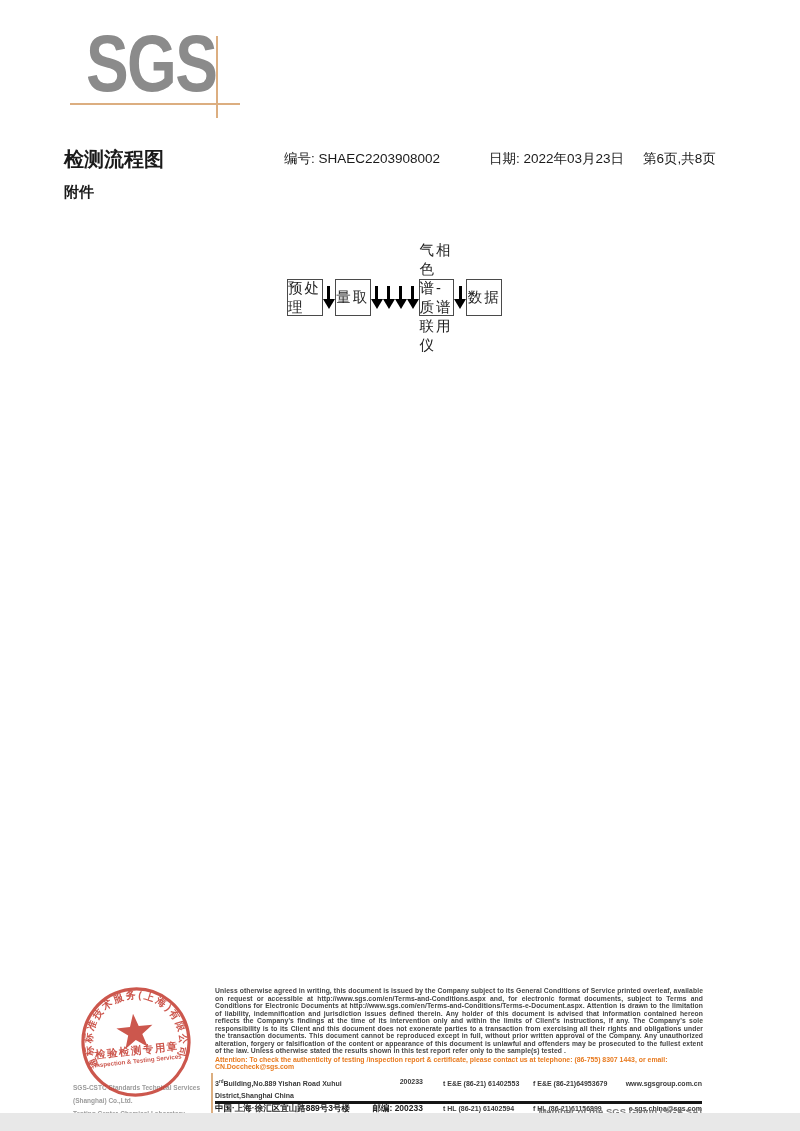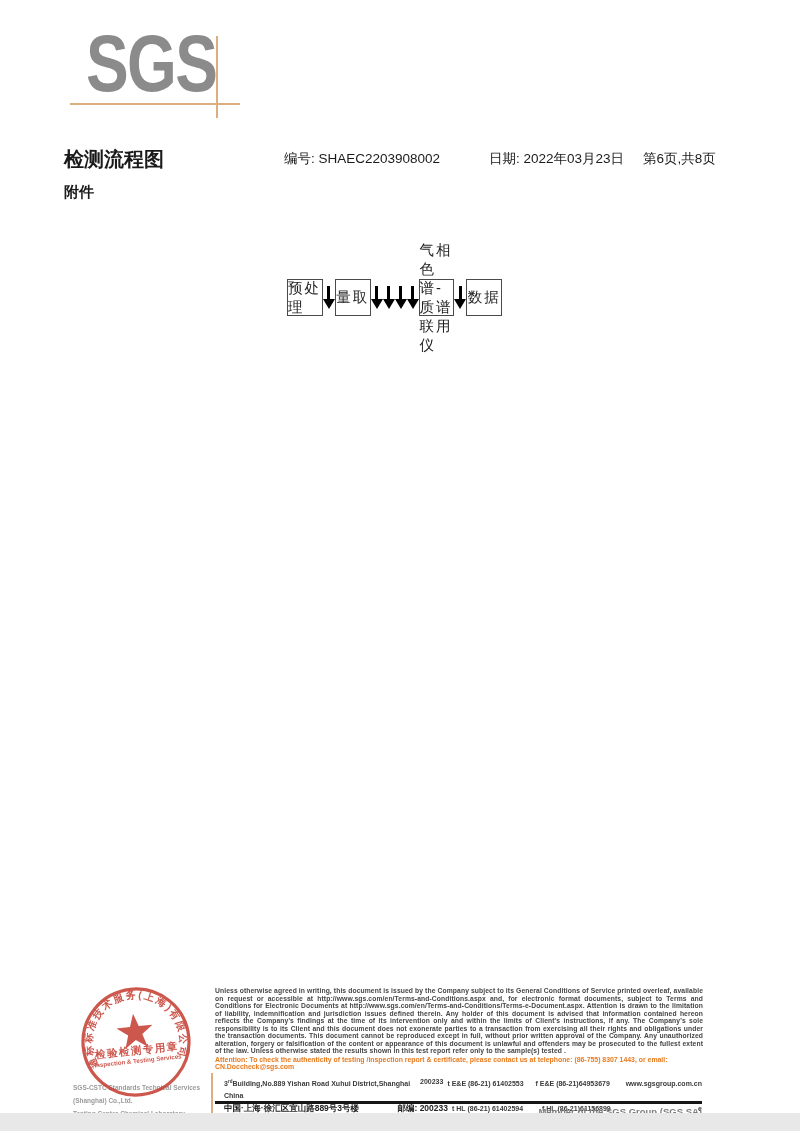--- a/index.html
+++ b/index.html
@@ -38,21 +38,21 @@
   
   .company-lines{position:absolute;left:73px;top:1081px;width:145px;
     font-size:6.5px;font-weight:bold;color:#9b9b9b;line-height:13px;}
   .stamp{position:absolute;left:78px;top:984px;width:116px;height:116px;}
   .legal-col{position:absolute;left:215px;top:987px;width:488px;}
   .legal{font-size:6.75px;font-weight:bold;color:#454545;line-height:7.5px;
     text-align:justify;letter-spacing:.1px;}
   .attention{font-size:6.9px;font-weight:bold;color:#e87a1e;line-height:7.6px;margin-top:1px;}
   .addr-block{position:absolute;left:215px;top:1076px;width:487px;}
   .addr-row{display:flex;align-items:baseline;line-height:12px;}
-  .addr-c1{width:228px;display:flex;justify-content:space-between;padding-right:4px;box-sizing:border-box;margin-left:9px;}
+  .addr-c1{width:228px;display:flex;justify-content:space-between;padding-right:20px;box-sizing:border-box;}
   .addr-c2{width:90px;}
   .addr-c3{width:92px;}
   .addr-c4{flex:1;text-align:right;}
   .addr-en{font-size:7px;color:#3a3a3a;font-weight:bold;}
   .addr-cn{font-size:8.5px;color:#222;font-weight:bold;}
   .addr-small{font-size:7px;color:#3a3a3a;font-weight:bold;}
   sup{font-size:4.5px;}
   .footer-vline{position:absolute;left:211px;top:1073px;width:2px;height:58px;background:#dcae80;}
   .footer-rule{position:absolute;left:215px;top:1101px;width:487px;height:2.5px;background:#161616;}
   .member-line{position:absolute;left:215px;top:1106px;width:487px;text-align:right;

